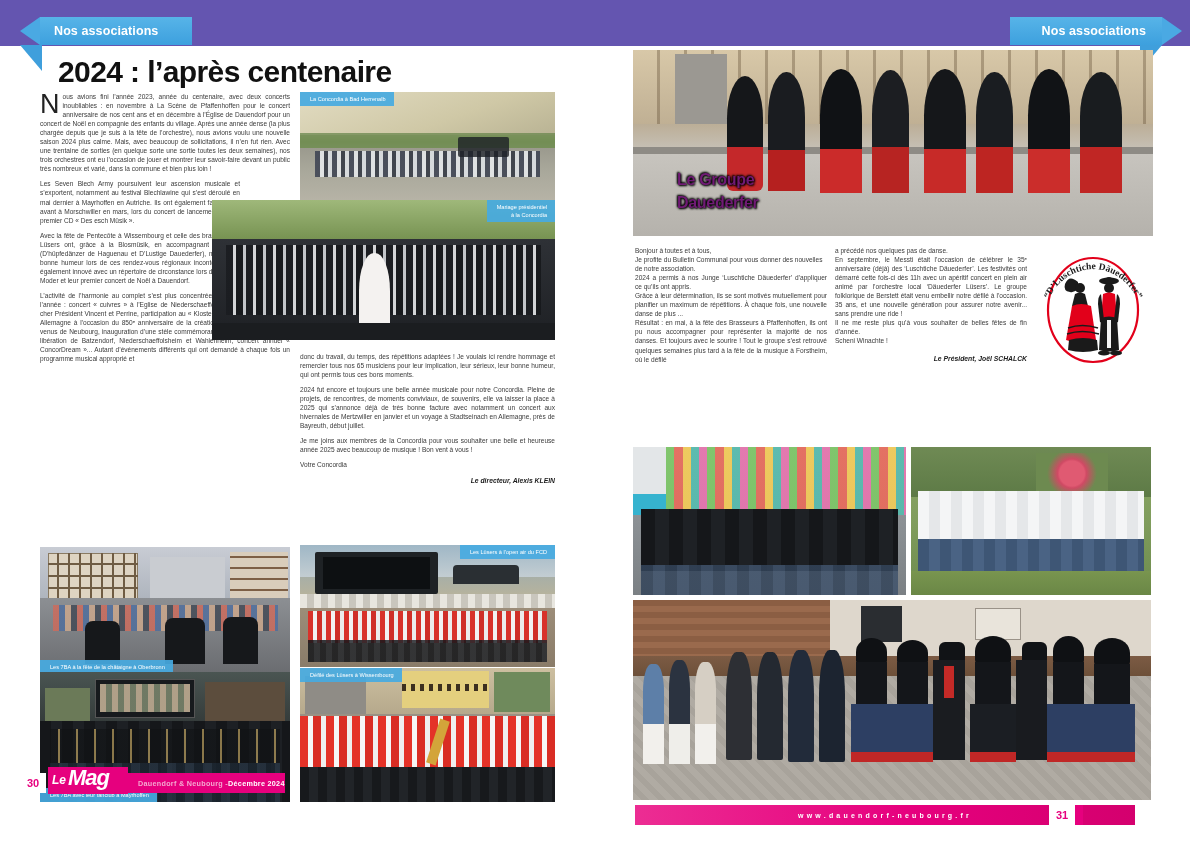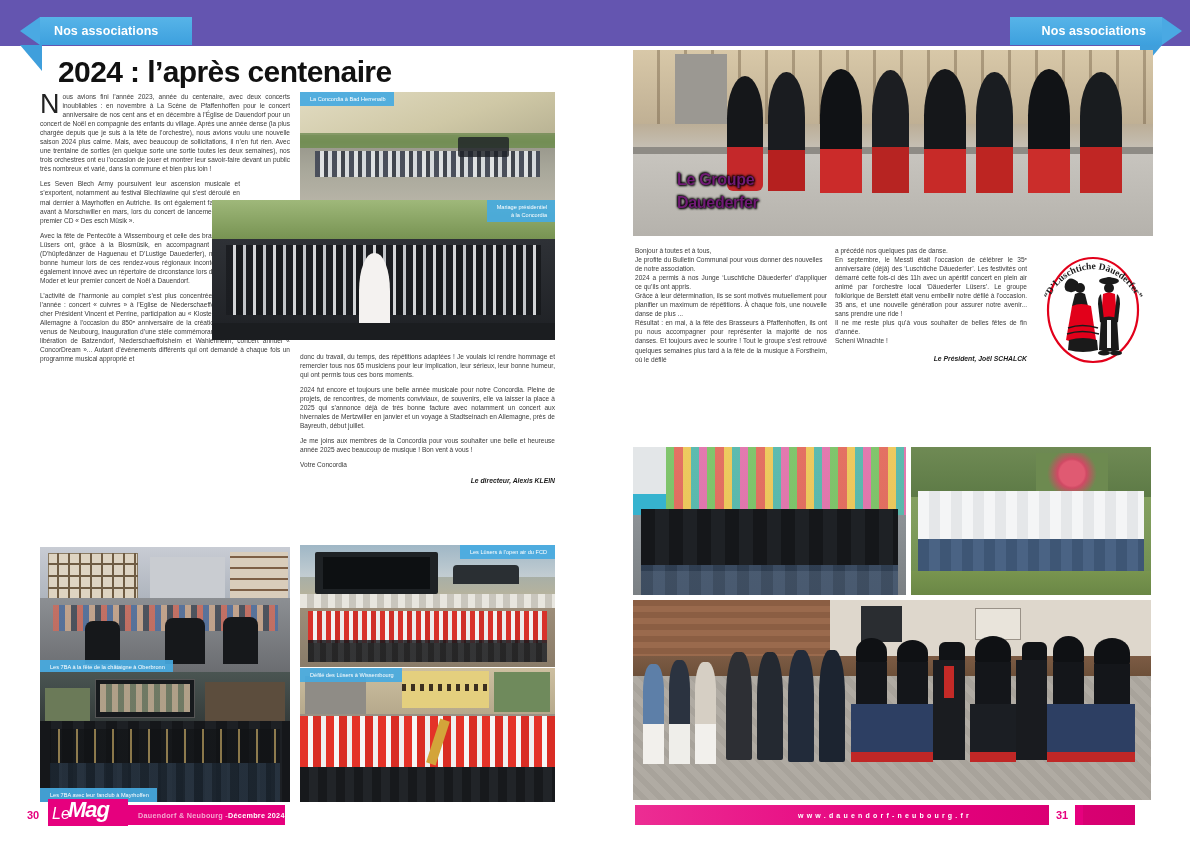--- a/index.html
+++ b/index.html
@@ -89,32 +89,32 @@
     font-size: 16px; font-weight: 700; color: #701a75; line-height: 23px;
     text-shadow: 0 0 3px #000, 1px 1px 2px #000, -1px -1px 2px #000;
     letter-spacing: -.3px;
     margin-left: 32px;
   }
 
   
   .logo-wrap { position: absolute; left: 1034px; top: 240px; width: 118px; height: 126px; }
 
   
-  .footer-left { position: absolute; left: 20px; top: 805px; width: 265px; height: 20px; }
+  .footer-left { position: absolute; left: 20px; top: 773px; width: 265px; height: 20px; }
   .pg-box {
     position:absolute; left:0; top:0; width:26px; height:20px;
     background:#fff; color:#e6007e; font-size:11px; font-weight:700;
     display:flex; align-items:center; justify-content:center;
   }
   .pg-tick { position:absolute; left:0; top:0; width:5px; height:20px; background:#e6007e;}
   .lemag {
     position:absolute; left:28px; top:-6px; width:80px; height:27px;
     background:#e6007e; color:#fff;
   }
-  .lemag .le { position:absolute; left:4px; top:6px; font-size:16px; font-weight:400; font-style:italic; }
+  .lemag .le { position:absolute; left:4px; top:6px; font-size:12px; font-weight:700; font-style:italic; }
   .lemag .mag { position:absolute; left:20px; top:-2px; font-size:22px; font-weight:700; font-style:italic; letter-spacing:-1px;}
   .foot-bar-left {
     position:absolute; left:108px; top:0; width:157px; height:20px;
     background:#e6007e; color:#fff; font-size:7.2px; font-weight:700;
     display:flex; align-items:center; padding-left:10px; letter-spacing:.3px;
   }
   .foot-bar-left .month { color:#fff; }
   .foot-bar-left .loc { color:#f4a8d1; }
 
   .footer-right { position: absolute; left: 635px; top: 805px; width: 448px; height: 20px; }

